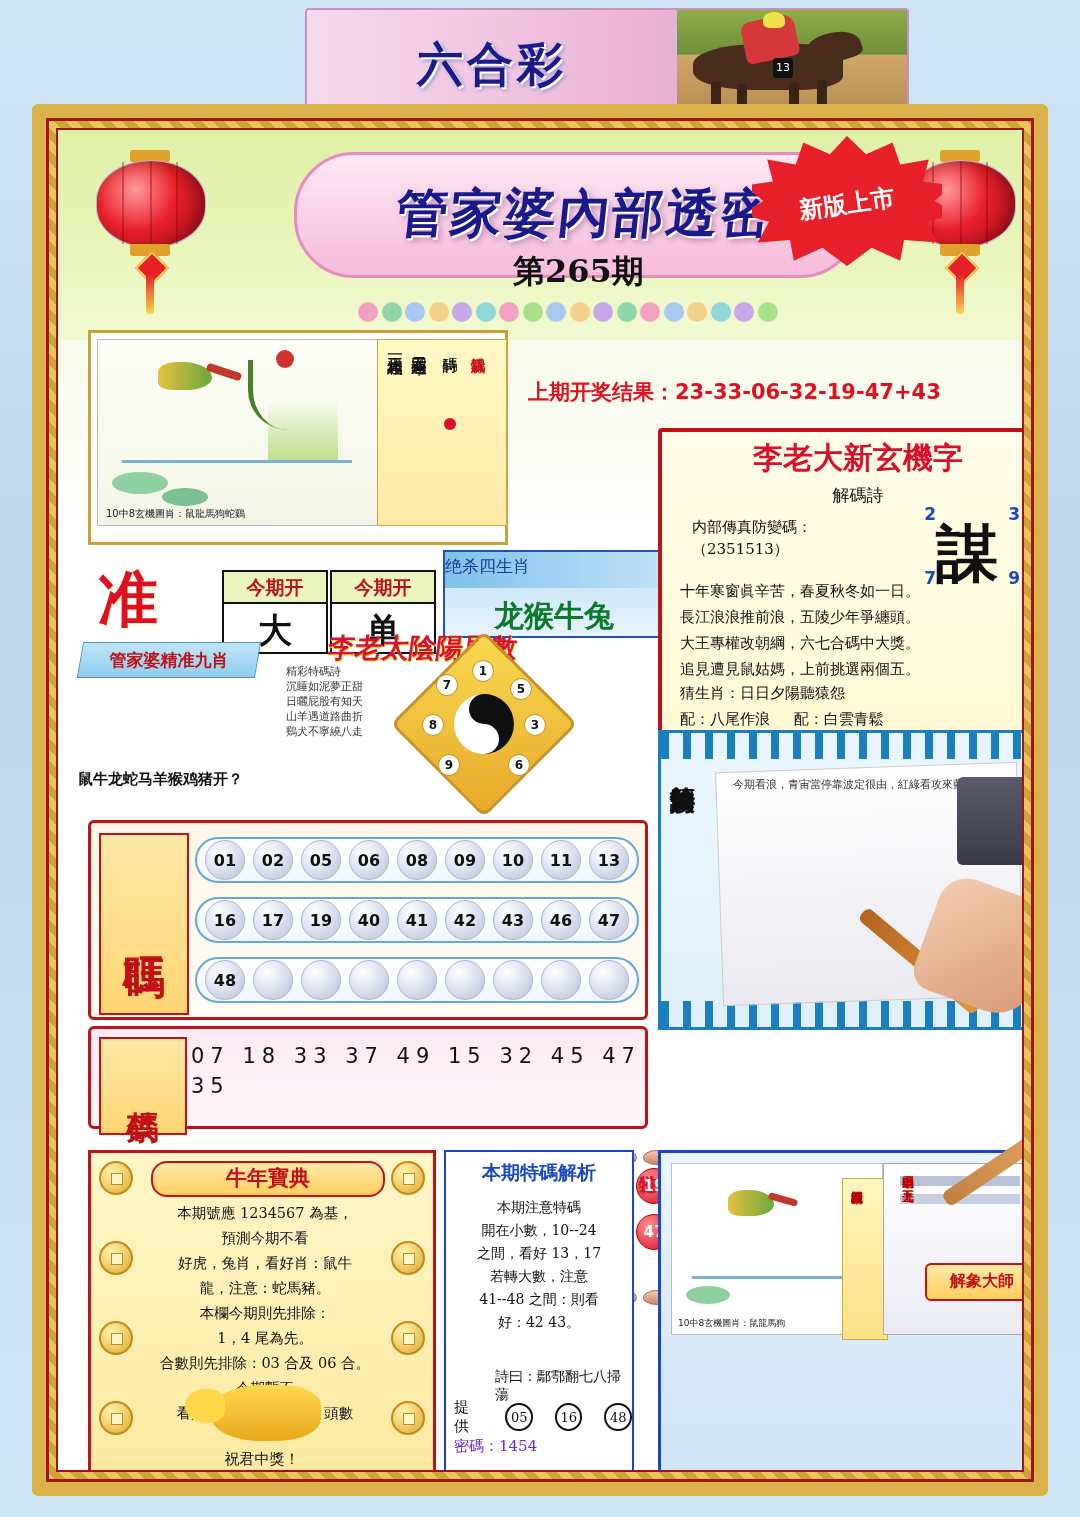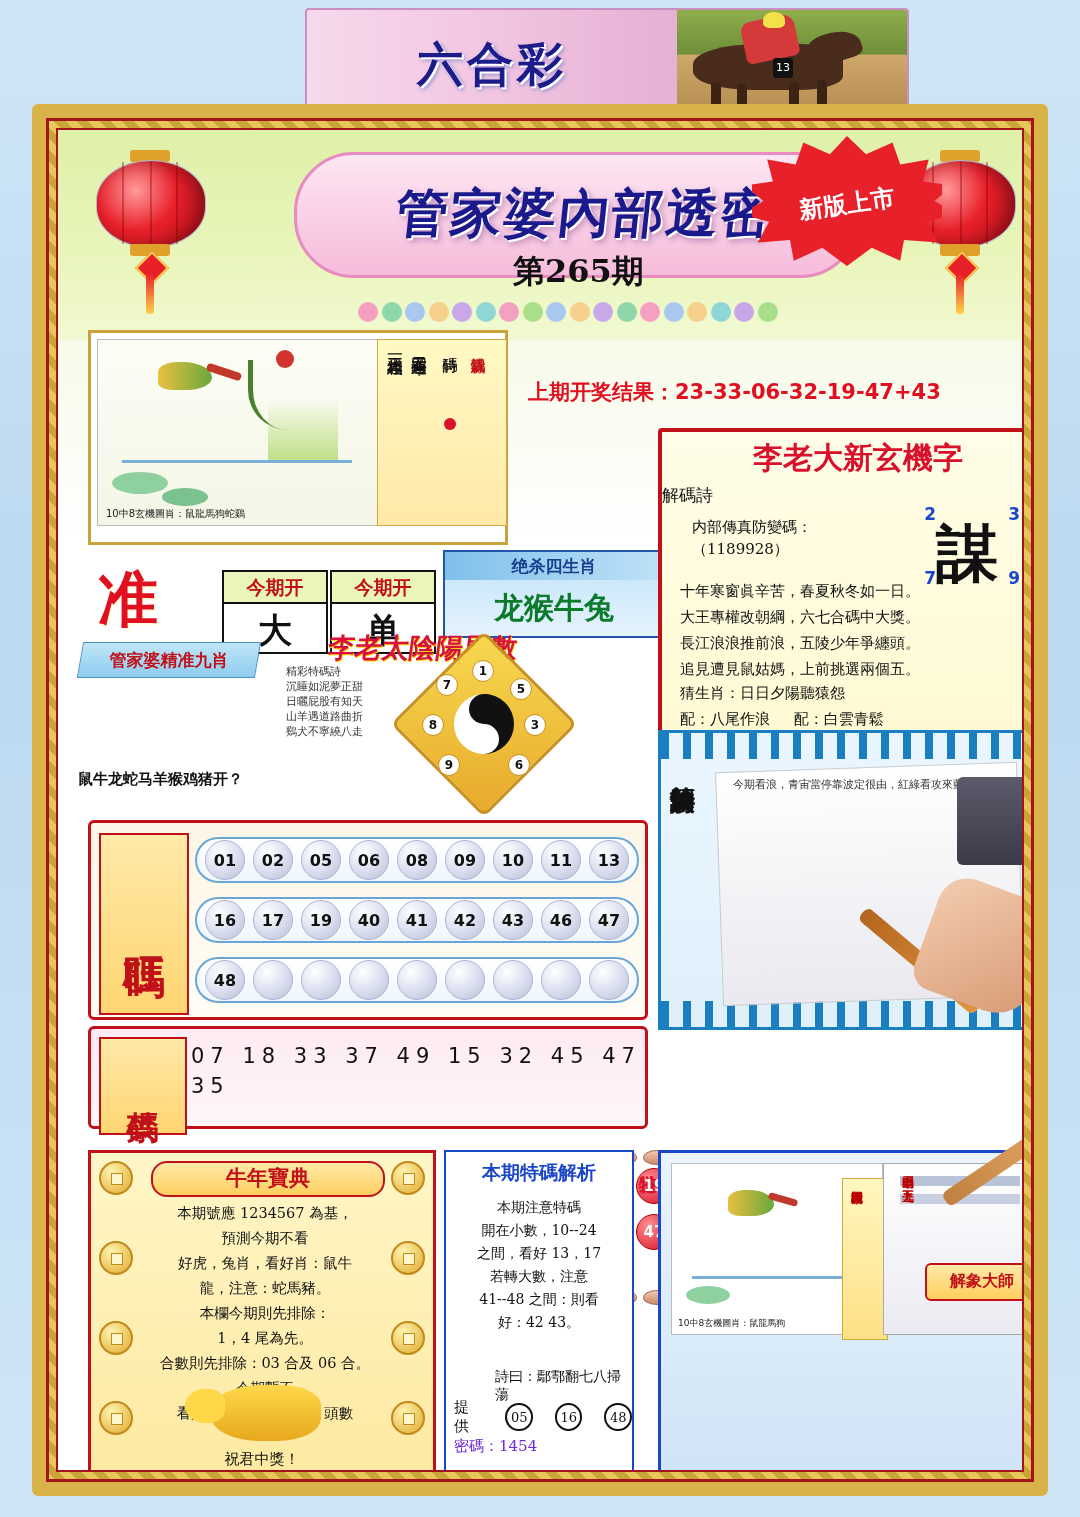--- a/index.html
+++ b/index.html
@@ -82,21 +82,21 @@
   .illus .pic{position:absolute;left:6px;top:6px;width:280px;height:185px;background:linear-gradient(180deg,#fdfdf5,#f3f6e6);border:1px solid #bbb;}
   .illus .capt{position:absolute;left:8px;bottom:4px;font-size:10px;color:#222;}
   .illus-side{position:absolute;left:286px;top:6px;width:128px;height:185px;background:linear-gradient(180deg,#fff9c4,#ffe9a8);border:1px solid #d0a93c;}
   .v-col{writing-mode:vertical-rl;text-orientation:upright;font-family:"DejaVu Serif","Liberation Serif",serif;}
   
   .zhun{position:absolute;left:40px;top:430px;width:115px;height:70px;font-size:60px;color:#e01020;font-weight:bold;font-family:"DejaVu Serif","Liberation Serif",serif;text-shadow:2px 2px 0 #ffd;}
   .kbox{position:absolute;border:2px solid #111;box-sizing:border-box;background:#fff;}
   .kbox .hd{height:30px;background:#e9f5bb;border-bottom:2px solid #111;text-align:center;font-size:19px;line-height:30px;color:#c01018;font-weight:bold;}
   .kbox .bd{height:52px;text-align:center;font-size:34px;line-height:52px;font-weight:bold;color:#111;font-family:"DejaVu Serif","Liberation Serif",serif;}
   .sha{position:absolute;left:385px;top:420px;width:222px;height:88px;border:2px solid #2255aa;background:linear-gradient(180deg,#bfe2f8,#e6f3fd);box-sizing:border-box;}
-  .sha .hd{height:28px;background:linear-gradient(90deg,#7fc0ea,#bfe2f8);color:#1a3f8f;font-size:17px;font-weight:bold;text-align:center;line-height:28px;}
+  .sha .hd{height:36px;background:linear-gradient(90deg,#7fc0ea,#bfe2f8);color:#1a3f8f;font-size:17px;font-weight:normal;text-align:left;line-height:28px;}
   .sha .bd{height:56px;text-align:center;font-size:30px;line-height:56px;font-weight:bold;color:#0b7a2a;font-family:"DejaVu Serif","Liberation Serif",serif;}
   
   .ninex{position:absolute;left:22px;top:512px;width:176px;height:34px;background:linear-gradient(180deg,#bfe6f7,#8fcbef);border:1px solid #4a90c0;transform:skewX(-10deg);}
   .ninex span{display:block;transform:skewX(10deg);text-align:center;line-height:34px;font-size:17px;font-weight:bold;color:#c01018;}
   .xiaoline{position:absolute;left:20px;top:640px;font-size:15px;font-weight:bold;color:#111;}
   
   .yinyang-wrap{position:absolute;left:210px;top:500px;width:390px;height:180px;}
   .yy-title{position:absolute;left:60px;top:0;font-size:27px;font-weight:bold;color:#d81040;font-family:"DejaVu Serif","Liberation Serif",serif;text-shadow:1px 1px 0 #ffd700;transform:skewX(-8deg);}
   .poem5{position:absolute;left:18px;top:34px;width:120px;font-size:11px;line-height:15px;color:#333;}
   .bagua{position:absolute;left:150px;top:28px;width:132px;height:132px;}
@@ -115,21 +115,21 @@
   .ballrow{position:absolute;left:104px;width:444px;height:46px;border:2px solid #6aa5d8;border-radius:24px;background:linear-gradient(180deg,#ffffff,#eef6fd);display:flex;align-items:center;padding-left:8px;box-sizing:border-box;}
   .ball{width:38px;height:38px;border-radius:50%;margin-right:8px;background:radial-gradient(circle at 34% 30%,#ffffff 0%,#dfe3f2 45%,#b9bfd6 100%);border:1px solid #aeb6cf;color:#111;font-size:16px;font-weight:bold;display:flex;align-items:center;justify-content:center;}
   
   .jin{position:absolute;left:30px;top:896px;width:560px;height:103px;border:3px solid #c01018;border-radius:6px;background:linear-gradient(180deg,#fdeaf2,#fff6fa);box-sizing:border-box;}
   .jin .lab{position:absolute;left:8px;top:8px;width:84px;height:94px;border:2px solid #c01018;background:linear-gradient(180deg,#ffe9a8,#ffd572);display:flex;align-items:center;justify-content:center;}
   .jin .lab span{font-size:32px;font-weight:bold;color:#c01018;writing-mode:vertical-rl;text-orientation:upright;font-family:"DejaVu Serif","Liberation Serif",serif;}
   .jin .nums{position:absolute;left:100px;top:12px;width:450px;font-size:21px;letter-spacing:6px;color:#111;line-height:30px;}
   
   .lilao{position:absolute;left:600px;top:282px;width:400px;height:374px;border:4px solid #c01018;border-radius:4px;background:linear-gradient(180deg,#fffde8,#fff9cf);box-sizing:border-box;margin-top:16px;}
   .lilao .hd{position:absolute;left:0;top:6px;width:100%;text-align:center;font-size:30px;font-weight:bold;color:#d8102a;font-family:"DejaVu Serif","Liberation Serif",serif;text-shadow:1px 1px 0 #ffe;}
-  .lilao .sub{position:absolute;left:0;top:52px;width:100%;text-align:left;font-size:17px;color:#111;font-family:"DejaVu Serif","Liberation Serif",serif;}
+  .lilao .sub{position:absolute;left:0;top:52px;width:100%;text-align:center;font-size:17px;color:#111;font-family:"DejaVu Serif","Liberation Serif",serif;}
   .lilao .fax{position:absolute;left:30px;top:84px;font-size:15px;color:#111;line-height:22px;font-family:"DejaVu Serif","Liberation Serif",serif;}
   .bigchar{position:absolute;right:56px;top:80px;font-size:62px;font-weight:bold;color:#111;font-family:"DejaVu Serif","Liberation Serif",serif;}
   .cnr{position:absolute;font-size:17px;color:#1a46c8;font-weight:bold;}
   .lilao .poem{position:absolute;left:18px;top:146px;width:370px;font-size:15px;line-height:26px;color:#111;font-family:"DejaVu Serif","Liberation Serif",serif;}
   .lilao .guess{position:absolute;left:18px;top:252px;font-size:15px;color:#111;font-family:"DejaVu Serif","Liberation Serif",serif;}
   .lilao .pei{position:absolute;left:18px;top:278px;font-size:15px;color:#111;font-family:"DejaVu Serif","Liberation Serif",serif;}
   
   .bixian{position:absolute;left:600px;top:600px;width:400px;height:300px;border:3px solid #1a7fc0;background:linear-gradient(180deg,#eaf6ff,#dff0fb);box-sizing:border-box;}
   .bixian .sawtooth{position:absolute;left:0;top:0;width:100%;height:26px;
     background:repeating-linear-gradient(90deg,#1a7fc0 0 8px,transparent 8px 22px);}
@@ -380,31 +380,31 @@
         <div class="nums">
           <div>07 18 33 37 49 15 32 45 47 35</div>
         </div>
       </div>
 
       <div class="lilao">
         <div class="hd">李老大新玄機字</div>
         <div class="sub">解碼詩</div>
         <div class="fax">
           <div>内部傳真防變碼：</div>
-          <div>（1189928）</div>
+          <div>（2351513）</div>
         </div>
         <div class="cnr" style="right:118px;top:72px;">2</div>
         <div class="cnr" style="right:34px;top:72px;">3</div>
         <div class="cnr" style="right:118px;top:136px;">7</div>
         <div class="cnr" style="right:34px;top:136px;">9</div>
         <div class="bigchar">謀</div>
         <div class="poem">
           <div>十年寒窗眞辛苦，春夏秋冬如一日。</div>
+          <div>長江浪浪推前浪，五陵少年爭纏頭。</div>
           <div>大王專權改朝綱，六七合碼中大獎。</div>
-          <div>長江浪浪推前浪，五陵少年爭纏頭。</div>
           <div>追見遭見鼠姑媽，上前挑選兩個五。</div>
         </div>
         <div class="guess">猜生肖：日日夕陽聽猿怨</div>
         <div class="pei">
           <span>配：八尾作浪</span>
           &nbsp;&nbsp;&nbsp;
           <span>配：白雲青鬆</span>
         </div>
       </div>
 

